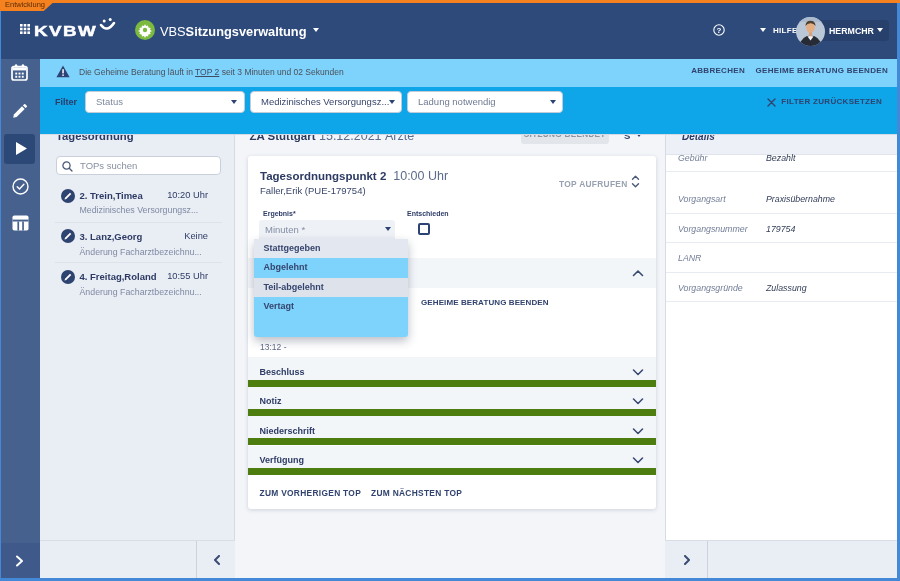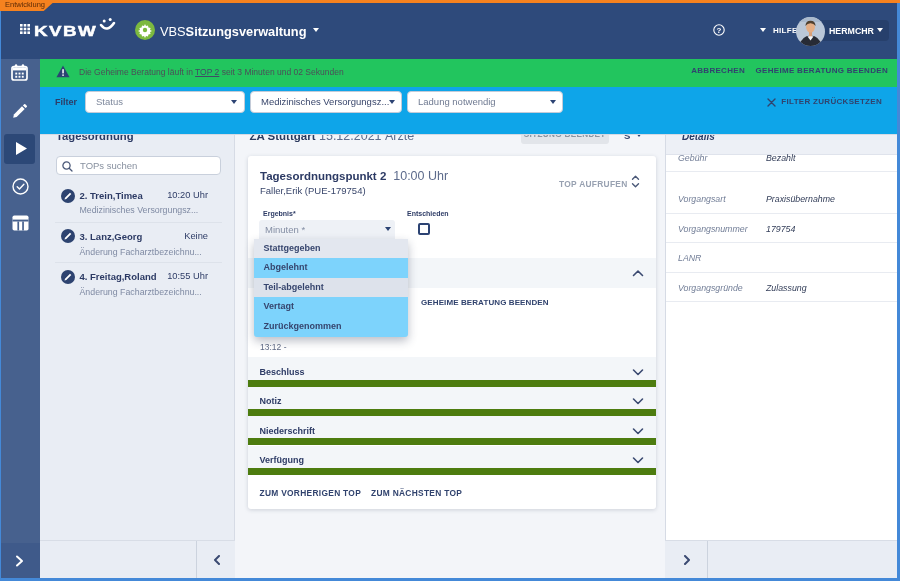--- a/index.html
+++ b/index.html
@@ -28,21 +28,21 @@
 #hilfe { left:730px; top:25.5px; font-size:8px; font-weight:bold; color:#fff; letter-spacing:.3px;padding-left:43px; }
 #pill { left:812px; top:20px; width:77px; height:21px; background:#27406c; border-radius:4px; }
 #hermchr { left:829px; top:26px; font-size:8.8px; font-weight:bold; color:#fff; letter-spacing:0; }
 
 
 #sidebar { left:0; top:59px; width:40px; height:519px; background:#47618e; z-index:6; }
 #sbActive { left:4px; top:74.5px; width:31px; height:30px; background:#2c4877; border-radius:3px; }
 #sbBottom { left:0px; top:484px; width:40px; height:36px; background:#3f5a8a; }
 
 
-#alert { left:40px; top:59px; width:858px; height:28px; background:#22c55e; z-index:4; }
+#alert { left:40px; top:59px; width:858px; height:28px; background:#7dd3fc; z-index:4; }
 .alink { font-size:8px; font-weight:bold; color:#31436e; letter-spacing:.3px; }
 
 
 #filter { left:40px; top:87px; width:858px; height:48px; background:#0ea5e9; border-bottom:1px solid #d5dae4; z-index:4; }
 .sel { position:absolute; top:4px; height:22px; background:#fff; border:1px solid #c3cbd8; border-radius:4px; font-size:9.5px; line-height:20px; padding-left:10px; white-space:nowrap; overflow:hidden; }
 .selcaret { position:absolute; top:12.5px; }
 
 
 #lpanel { left:40px; top:117px; width:195px; height:461px; background:#e9edf4; border-right:1px solid #d6dbe5; z-index:3; }
 #search { left:16px; top:39px; width:165px; height:19px; background:#fff; border:1px solid #c9d0dc; border-radius:4px; }
@@ -300,21 +300,20 @@
       <div class="abs alink" style="left:11.5px;top:331.8px;font-size:8.4px">ZUM VORHERIGEN TOP</div>
       <div class="abs alink" style="left:123px;top:331.8px;font-size:8.4px">ZUM NÄCHSTEN TOP</div>
     </div>
   </div>
 
   <div class="abs" id="ddown">
     <div class="opt" style="top:0;background:#e3e7ef">Stattgegeben</div>
     <div class="opt" style="top:19.6px">Abgelehnt</div>
     <div class="opt" style="top:39.2px;background:#dde2eb">Teil-abgelehnt</div>
     <div class="opt" style="top:58.8px">Vertagt</div>
-    <div class="opt" style="top:78.4px">Zurückgenommen</div>
   </div>
 
   <div class="abs" id="rpanel">
     <div class="abs" id="rphead">
       <div class="abs" style="left:16px;top:14px;font-size:10px;font-weight:bold;color:#2c3a64">Details</div>
     </div>
     <div class="drow" style="top:26px">
         <span class="dlab">Gebühr</span>
         <span class="dval">Bezahlt</span>
       </div>

